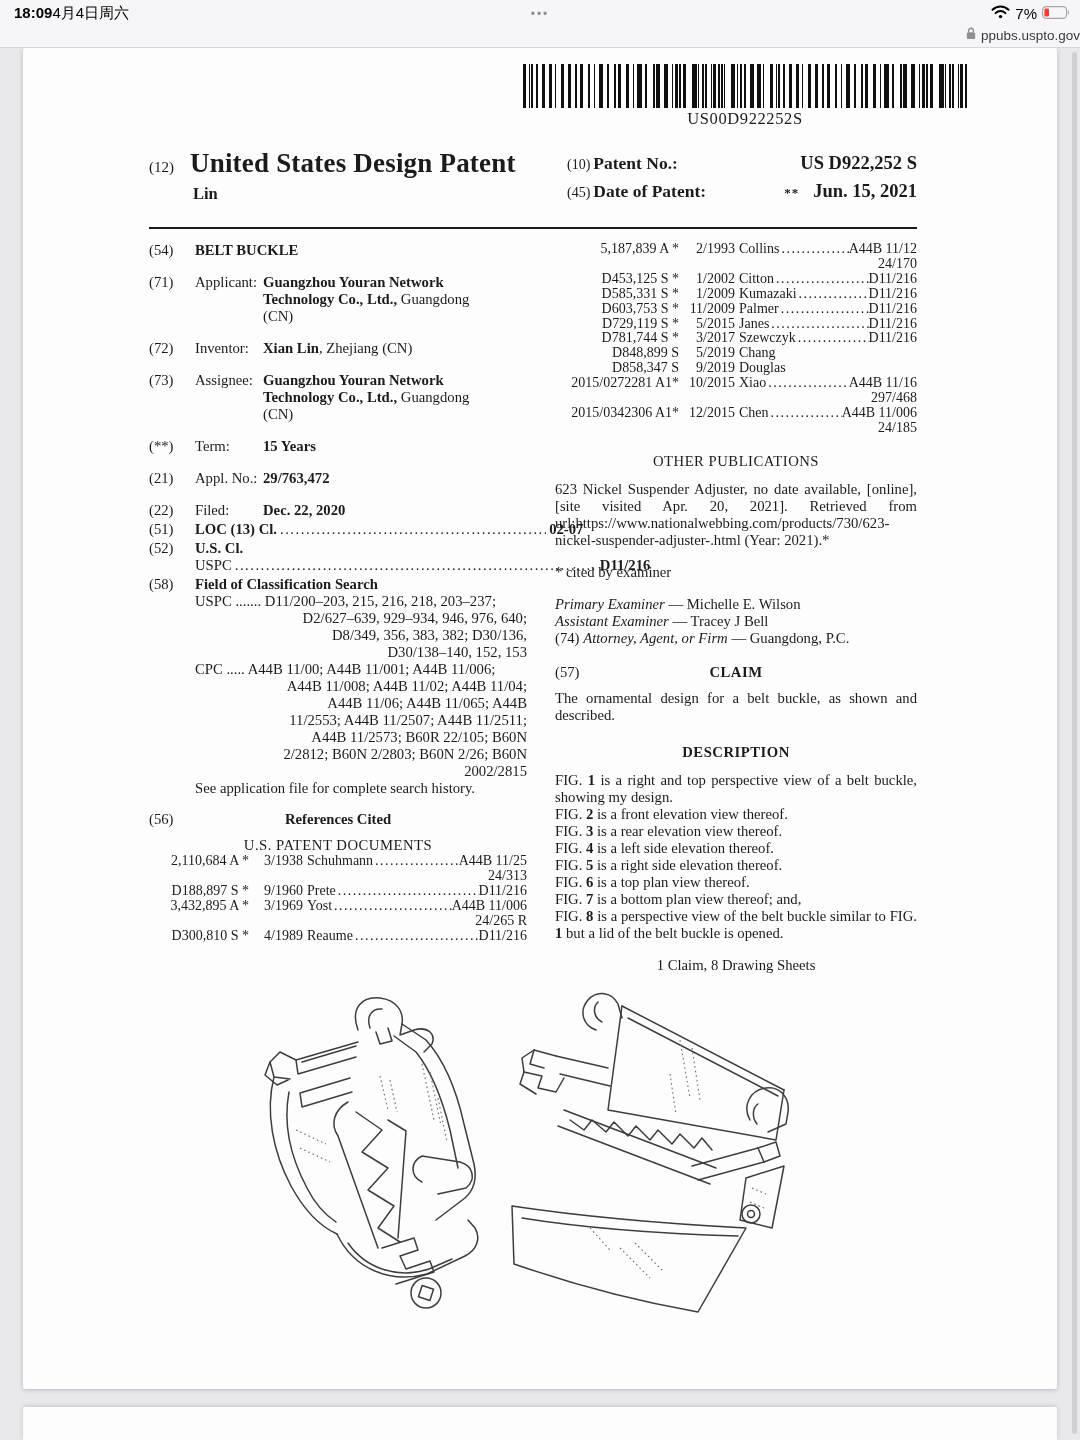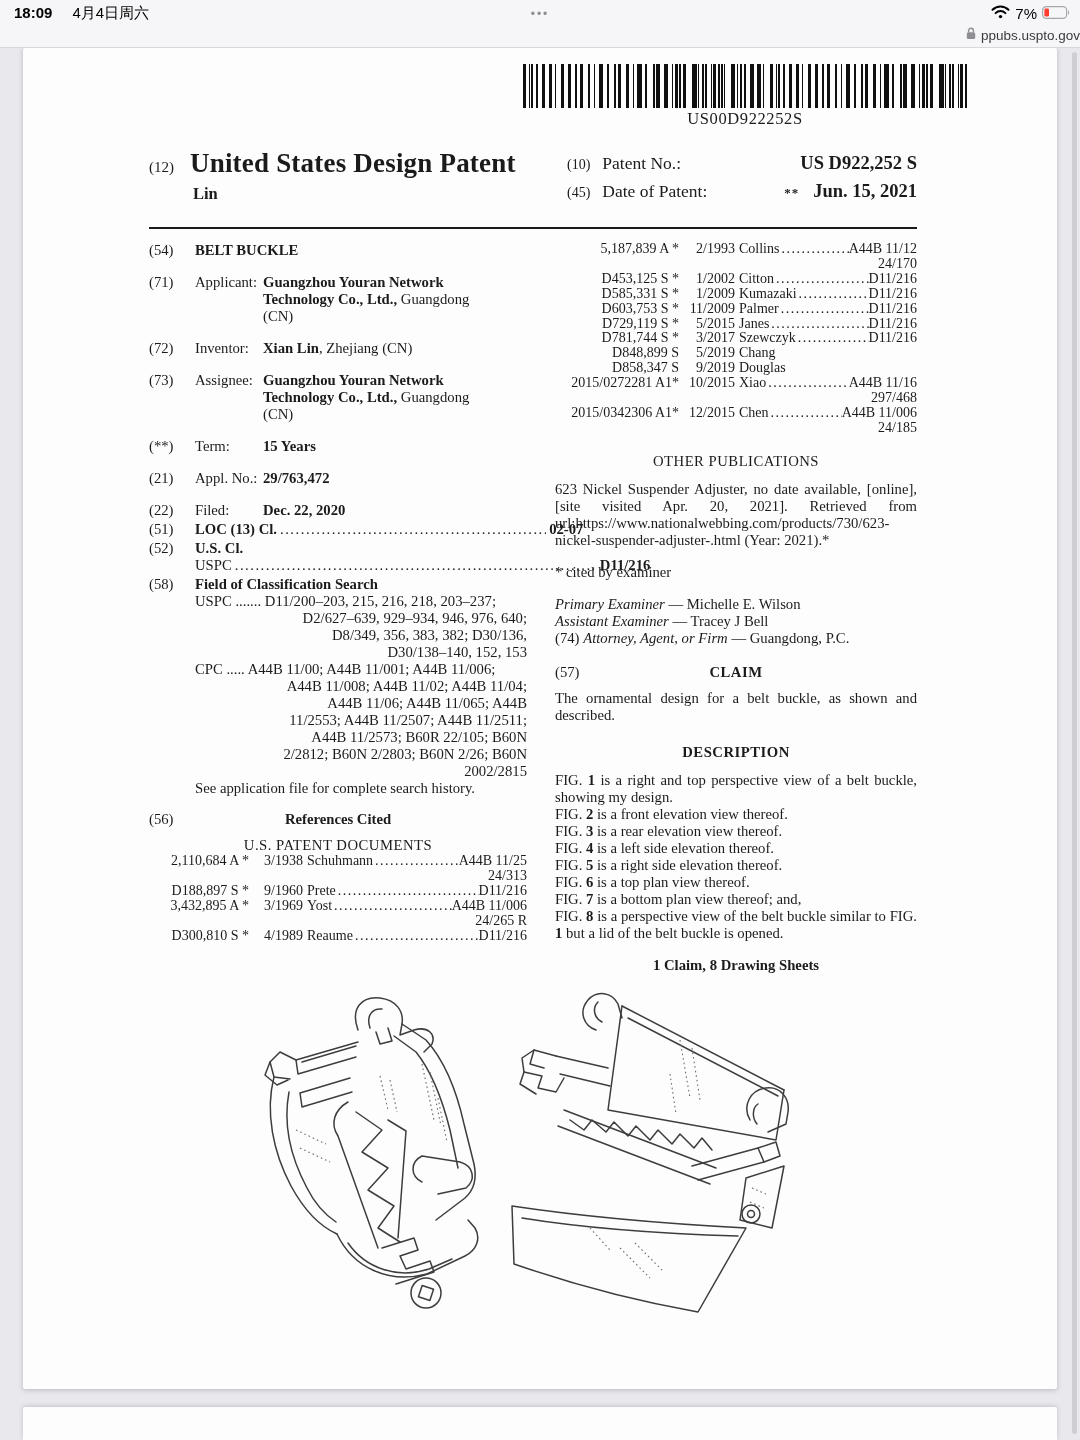--- a/index.html
+++ b/index.html
@@ -1,21 +1,21 @@
 <!DOCTYPE html>
 <html><head>
 <meta charset="utf-8">
 <style>
   *{margin:0;padding:0;box-sizing:border-box}
   html,body{width:1080px;height:1440px}
   body{position:relative;background:#e9e9ed;font-family:"Liberation Serif","DejaVu Serif",serif;color:#1b1b1b;overflow:hidden}
 
   
   .topbar{position:absolute;top:0;left:0;width:1080px;height:48px;background:#f6f6f8;border-bottom:1px solid #d8d8dc;font-family:"Liberation Sans","DejaVu Sans",sans-serif;z-index:5}
-  .sb-left{position:absolute;left:14px;top:4px;font-size:15px;color:#000;display:flex;gap:20px;align-items:baseline}
+  .sb-left{position:absolute;left:14px;top:4px;font-size:15px;color:#000;display:flex;gap:0;align-items:baseline}
   .sb-time{font-weight:700}
   .sb-dots{position:absolute;top:7px;left:50%;transform:translateX(-50%);color:#8e8e93;font-size:12px;letter-spacing:2px}
   .sb-right{position:absolute;right:10px;top:5px;display:flex;align-items:center;gap:5px;font-size:15px;color:#000}
   .urlrow{position:absolute;top:27px;left:0;width:100%;display:flex;justify-content:flex-end;align-items:center;gap:5px;font-size:13.5px;color:#3a3a3c}
 
   
   .page{position:absolute;left:23px;top:48px;width:1034px;height:1341px;background:#fdfdfd;border-radius:2px;box-shadow:0 1px 5px rgba(60,60,70,.28)}
   .page2{position:absolute;left:23px;top:1407px;width:1034px;height:33px;background:#fdfdfd;border-radius:2px 2px 0 0;box-shadow:0 -1px 4px rgba(60,60,70,.22)}
   .scroll{position:absolute;right:3px;top:52px;width:5px;height:1382px;border-radius:3px;background:#bcbcc2;opacity:.6;z-index:6}
 
@@ -30,21 +30,21 @@
   
   .header{position:absolute;left:126px;top:100px;width:768px;display:flex}
   .h-left{flex:1}
   .h-kind{display:flex;align-items:baseline;gap:16px}
   .h-num{font-size:15px}
   .h-title{font-size:27px;font-weight:700;letter-spacing:.2px;white-space:nowrap}
   .h-inv{font-weight:700;font-size:16.5px;margin:5px 0 0 44px}
   .h-right{width:350px;padding-top:5px}
   .h-row{display:flex;align-items:baseline;margin-bottom:7px}
   .h-row .pn{font-size:14px}
-  .h-row .lab{font-weight:400;font-size:17.5px;margin-left:12px;white-space:nowrap}
+  .h-row .lab{font-weight:700;font-size:17.5px;margin-left:3px;white-space:nowrap}
   .h-row .v{margin-left:auto;font-weight:700;font-size:18.5px;white-space:nowrap}
   .h-row .stars{margin-left:auto;font-weight:700;font-size:13px;letter-spacing:1px}
   .h-row .v2{margin-left:14px;font-weight:700;font-size:18.5px;white-space:nowrap}
   .rule{position:absolute;left:126px;top:179px;width:768px;border-top:2.5px solid #1a1a1a}
 
   
   .cols{position:absolute;left:126px;top:194px;width:768px;display:flex;gap:28px;font-size:14.7px;line-height:17px}
   .cl{width:378px;flex:none}
   .cr{width:362px;flex:none}
   .sec{display:flex;margin-bottom:15px}
@@ -70,21 +70,21 @@
   .oph{text-align:center;margin:17px 0 11px;letter-spacing:.5px}
   .just{text-align:justify;overflow-wrap:break-word}
   .cited{margin-top:15px}
   .exam{margin-top:15px}
   .it{font-style:italic}
   .claimhead{position:relative;text-align:center;margin:17px 0 9px}
   .claimhead .nn{position:absolute;left:0}
   .claimhead b{letter-spacing:.5px}
   .deschead{text-align:center;font-weight:700;margin:20px 0 11px;letter-spacing:.5px}
   .figline{text-align:justify}
-  .sheets{text-align:center;font-weight:700;margin-top:15px}
+  .sheets{text-align:center;font-weight:400;margin-top:15px}
 
   
   .figures{position:absolute;left:0;top:930px;width:1034px;height:380px}
   .figL{position:absolute;left:207px;top:2px}
   .figR{position:absolute;left:477px;top:0}
   .draw{stroke:#3d3d3d;fill:none;stroke-width:1.5;stroke-linejoin:round;stroke-linecap:round}
   .hatch{stroke:#6d6d6d;fill:none;stroke-width:1.1;stroke-dasharray:1.6,3}
 </style>
 </head>
 <body>

